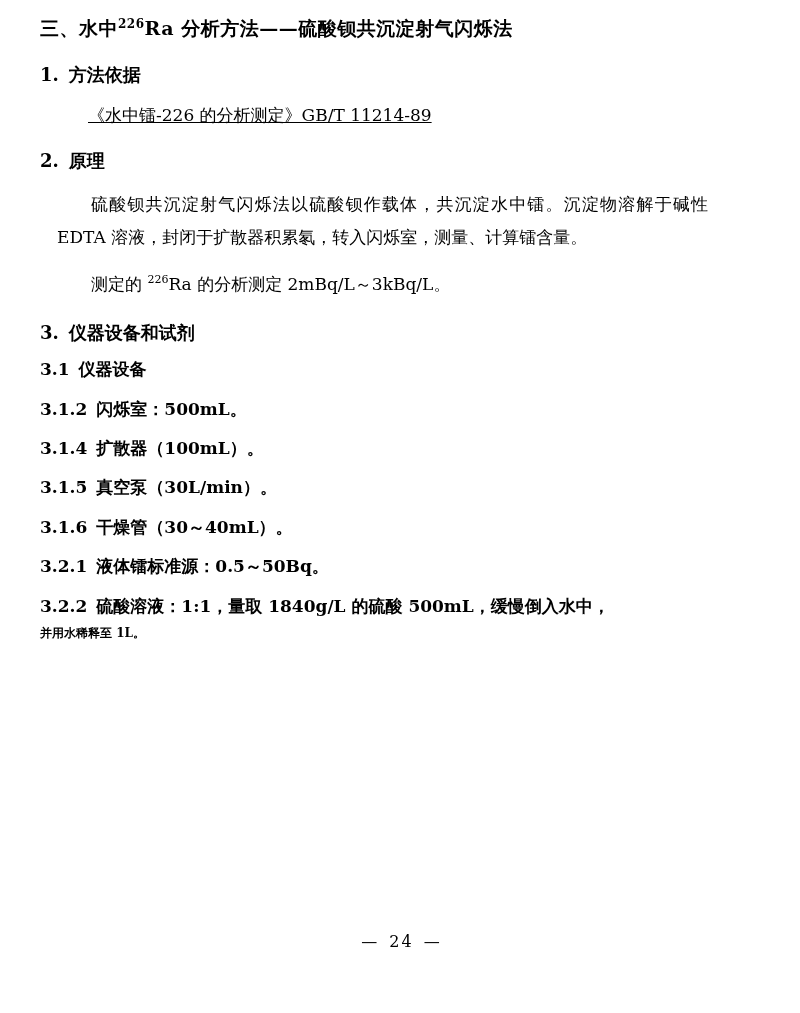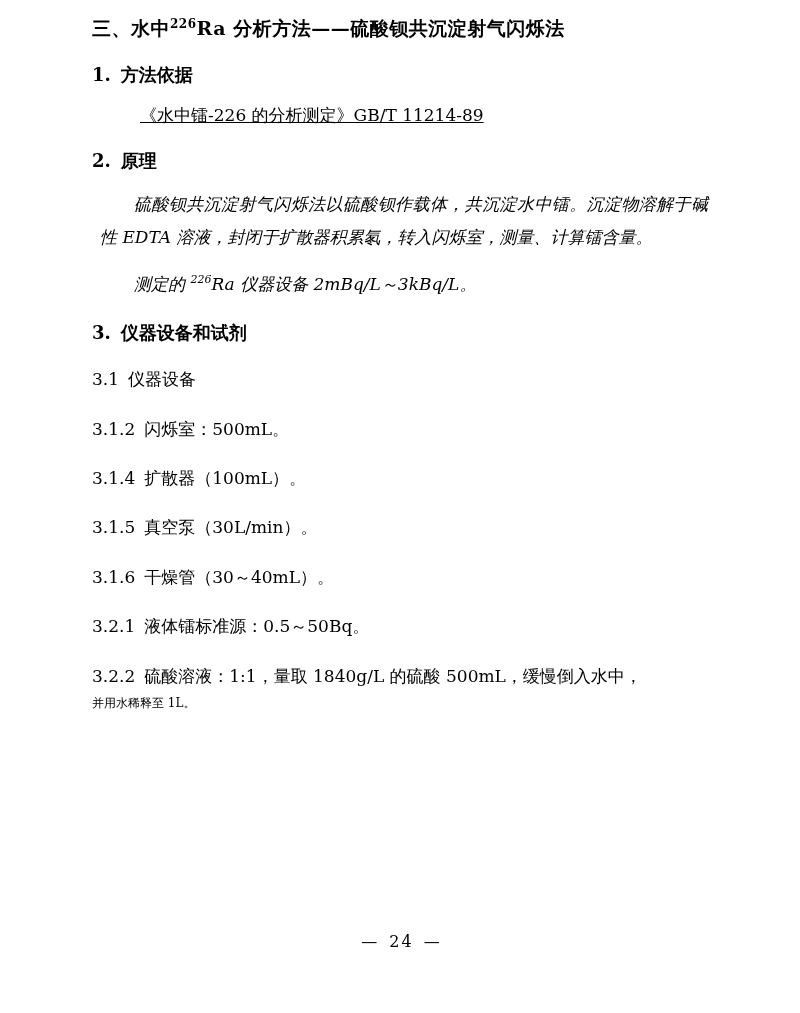--- a/index.html
+++ b/index.html
@@ -13,21 +13,21 @@
     position: relative;
     font-family: "DejaVu Serif", "Liberation Serif", serif;
     color: #000000;
     overflow: hidden;
   }
   .page {
     position: relative;
     width: 800px;
     height: 1013px;
     box-sizing: border-box;
-    padding: 8px 92px 0 92px;
+    padding: 8px 92px 0 40px;
   }
   .doc-title {
     font-size: 19px;
     font-weight: bold;
     letter-spacing: 0.5px;
     margin: 6px 0 0 0;
     text-align: left;
     line-height: 1.5;
   }
   .sup {
@@ -50,37 +50,37 @@
   }
   .quote-line {
     font-size: 17px;
     margin: 14px 0 0 0;
     text-indent: 48px;
     line-height: 1.6;
     text-decoration: underline;
   }
   .para {
     font-size: 17px;
-    margin: 14px 0 0 8px;
+    margin: 14px 0 0 17px;
     line-height: 1.95;
     text-align: justify;
     text-justify: inter-ideograph;
     text-indent: 34px;
-    font-style: italic;
   }
   .para .sup-n {
     font-size: 11px;
     vertical-align: super;
   }
   .item {
     font-size: 17px;
-    margin: 18px 0 0 0;
+    margin: 8px 0 0 0;
     line-height: 1.85;
     text-align: justify;
     text-justify: inter-ideograph;
+    font-weight: bold;
   }
   .item .lbl {
     font-family: "DejaVu Serif", "Liberation Serif", serif;
   }
   .item .sp {
     display: inline-block;
     width: 9px;
   }
   .item-cont {
     font-size: 12px;
@@ -109,21 +109,21 @@
   <h1 class="doc-title"><span>三、水中</span><span class="sup">226</span><span>Ra 分析方法——硫酸钡共沉淀射气闪烁法</span></h1>
 
   <div class="h2"><span class="num">1.</span><span class="gap"></span><span>方法依据</span></div>
 
   <div class="quote-line">《水中镭-226 的分析测定》GB/T 11214-89</div>
 
   <div class="h2"><span class="num">2.</span><span class="gap"></span><span>原理</span></div>
 
   <p class="para">硫酸钡共沉淀射气闪烁法以硫酸钡作载体，共沉淀水中镭。沉淀物溶解于碱性 EDTA 溶液，封闭于扩散器积累氡，转入闪烁室，测量、计算镭含量。</p>
 
-  <p class="para"><span>测定的 </span><span class="sup-n">226</span><span>Ra 仪器设备 2mBq/L～3kBq/L。</span></p>
+  <p class="para"><span>测定的 </span><span class="sup-n">226</span><span>Ra 的分析测定 2mBq/L～3kBq/L。</span></p>
 
   <div class="h2"><span class="num">3.</span><span class="gap"></span><span>仪器设备和试剂</span></div>
 
   <div class="item"><span class="lbl">3.1</span><span class="sp"></span><span>仪器设备</span></div>
 
 
   <div class="item"><span class="lbl">3.1.2</span><span class="sp"></span><span>闪烁室：500mL。</span></div>
 
 
   <div class="item"><span class="lbl">3.1.4</span><span class="sp"></span><span>扩散器（100mL）。</span></div>

